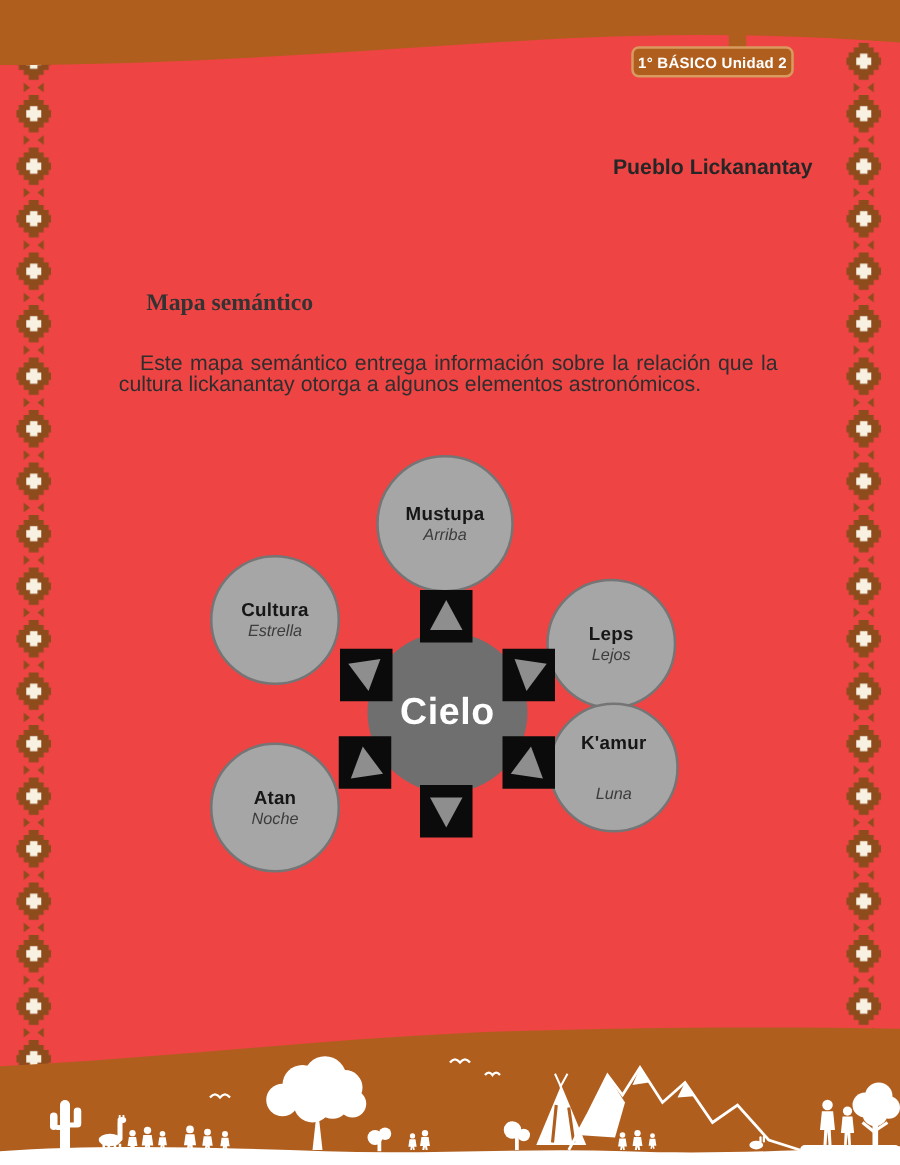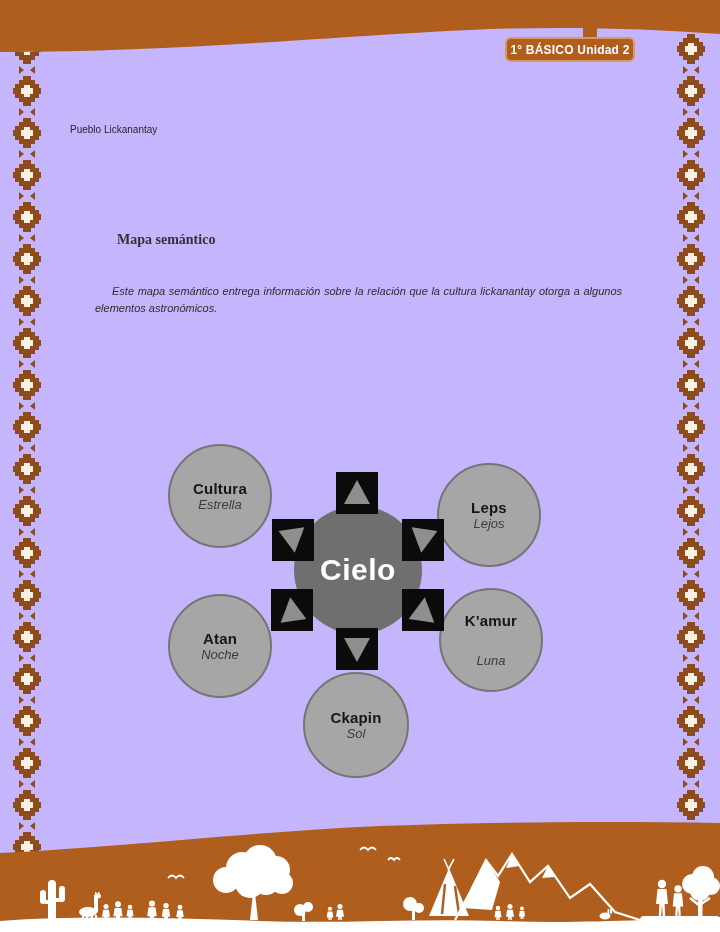--- a/index.html
+++ b/index.html
@@ -1,17 +1,17 @@
 <!DOCTYPE html>
 <html><head>
 <meta charset="utf-8">
 <style>
   html,body{margin:0;padding:0;background:#ffffff;}
   .page{
-    position:relative;width:720px;height:932px;background:#c4b5fd;
+    position:relative;width:720px;height:932px;background:#ef4444;
     overflow:hidden;font-family:"Liberation Sans",sans-serif;
   }
   
   .strip{position:absolute;top:34px;height:898px;width:28px;z-index:1;}
   .strip-left{left:13px;}
   .strip-right{left:677px;}
   
   .top-band{position:absolute;left:0;top:0;z-index:2;}
   .badge-tab{position:absolute;left:583px;top:26px;width:14px;height:16px;background:#b05e1e;z-index:3;}
   .badge{
@@ -19,50 +19,50 @@
     background:#b05e1e;border:2px solid #d89a5f;border-radius:6px;box-sizing:border-box;
     color:#ffffff;font-size:12px;font-weight:bold;display:flex;align-items:center;justify-content:center;
     letter-spacing:.2px;
   }
   
   .program-title{
     position:absolute;left:70px;width:580px;top:90px;margin:0;text-align:center;
     font-size:15px;font-weight:bold;color:#262626;z-index:2;
   }
   .pueblo-title{
-    position:absolute;left:70px;width:580px;top:124px;margin:0;text-align:left;
-    font-size:10px;font-weight:normal;color:#262626;z-index:2;
+    position:absolute;left:70px;width:580px;top:124px;margin:0;text-align:right;
+    font-size:17px;font-weight:bold;color:#262626;z-index:2;
   }
   .banner{
     position:absolute;left:97px;top:160px;width:529px;height:43px;background:#f09b2f;z-index:2;
     color:#ffffff;font-size:13px;font-weight:bold;display:flex;justify-content:center;
     align-items:flex-start;padding-top:9px;box-sizing:border-box;
   }
   
   .section-heading{
     position:absolute;left:117px;top:232px;margin:0;z-index:2;
-    font-family:"Liberation Serif",serif;font-size:14px;font-weight:bold;color:#333333;
+    font-family:"Liberation Serif",serif;font-size:19px;font-weight:bold;color:#333333;
   }
   .intro-paragraph{
     position:absolute;left:95px;top:283px;width:527px;margin:0;z-index:2;
-    font-size:11px;line-height:16.5px;color:#2e2e2e;text-align:justify;text-indent:17px;font-style:italic;
+    font-size:17px;line-height:16.5px;color:#2e2e2e;text-align:justify;text-indent:17px;
   }
   
   .node{
     position:absolute;border-radius:50%;background:#a6a6a6;border:2px solid #757575;
     box-sizing:border-box;display:flex;flex-direction:column;align-items:center;
     justify-content:center;text-align:center;z-index:2;
   }
   .node .term{font-size:15px;font-weight:bold;color:#161616;letter-spacing:.2px;}
   .node .translation{font-size:13px;font-style:italic;color:#3c3c3c;}
   .node-mustupa{left:301px;top:364px;width:110px;height:110px;}
   .node-haalar {left:168px;top:444px;width:104px;height:104px;}
   .node-leps   {left:437px;top:463px;width:104px;height:104px;}
   .node-atan   {left:168px;top:594px;width:104px;height:104px;}
-  .node-kamur  {left:439px;top:588px;width:104px;height:104px;gap:24px;}
+  .node-kamur  {left:439px;top:562px;width:104px;height:104px;gap:24px;}
   .node-ckapin {left:303px;top:672px;width:106px;height:106px;}
   .center-node{
     left:294px;top:506px;width:128px;height:128px;background:#6f6f6f;border:none;z-index:3;
   }
   .center-node .label{color:#ffffff;font-size:30px;font-weight:bold;letter-spacing:.5px;}
   .arrow{
     position:absolute;width:42px;height:42px;background:#0b0b0b;z-index:4;
     display:flex;align-items:center;justify-content:center;
   }
   .arrow svg{display:block;}
@@ -109,39 +109,39 @@
     <path fill="#b05e1e" d="M0 0 H720 V34 C640 28 555 26 470 30 C350 35 180 52 0 52 Z"></path>
   </svg>
   <div class="badge-tab"></div>
   <div class="badge">1° BÁSICO Unidad 2</div>
 
   <h2 class="pueblo-title">Pueblo Lickanantay</h2>
 
   <h3 class="section-heading">Mapa semántico</h3>
   <p class="intro-paragraph">Este mapa semántico entrega información sobre la relación que la cultura lickanantay otorga a algunos elementos astronómicos.</p>
 
+  <div class="node node-mustupa">
+    <span class="term">Mustupa</span>
+    <span class="translation">Arriba</span>
+  </div>
   <div class="node node-haalar">
     <span class="term">Cultura</span>
     <span class="translation">Estrella</span>
   </div>
   <div class="node node-leps">
     <span class="term">Leps</span>
     <span class="translation">Lejos</span>
   </div>
   <div class="node node-atan">
     <span class="term">Atan</span>
     <span class="translation">Noche</span>
   </div>
   <div class="node node-kamur">
     <span class="term">K'amur</span>
     <span class="translation">Luna</span>
-  </div>
-  <div class="node node-ckapin">
-    <span class="term">Ckapin</span>
-    <span class="translation">Sol</span>
   </div>
   <div class="node center-node">
     <span class="label">Cielo</span>
   </div>
 
   <div class="arrow arrow-top">
     <svg width="34" height="34" viewBox="0 0 34 34">
         <polygon points="17,4 30,28 4,28"></polygon>
       </svg>
   </div>

